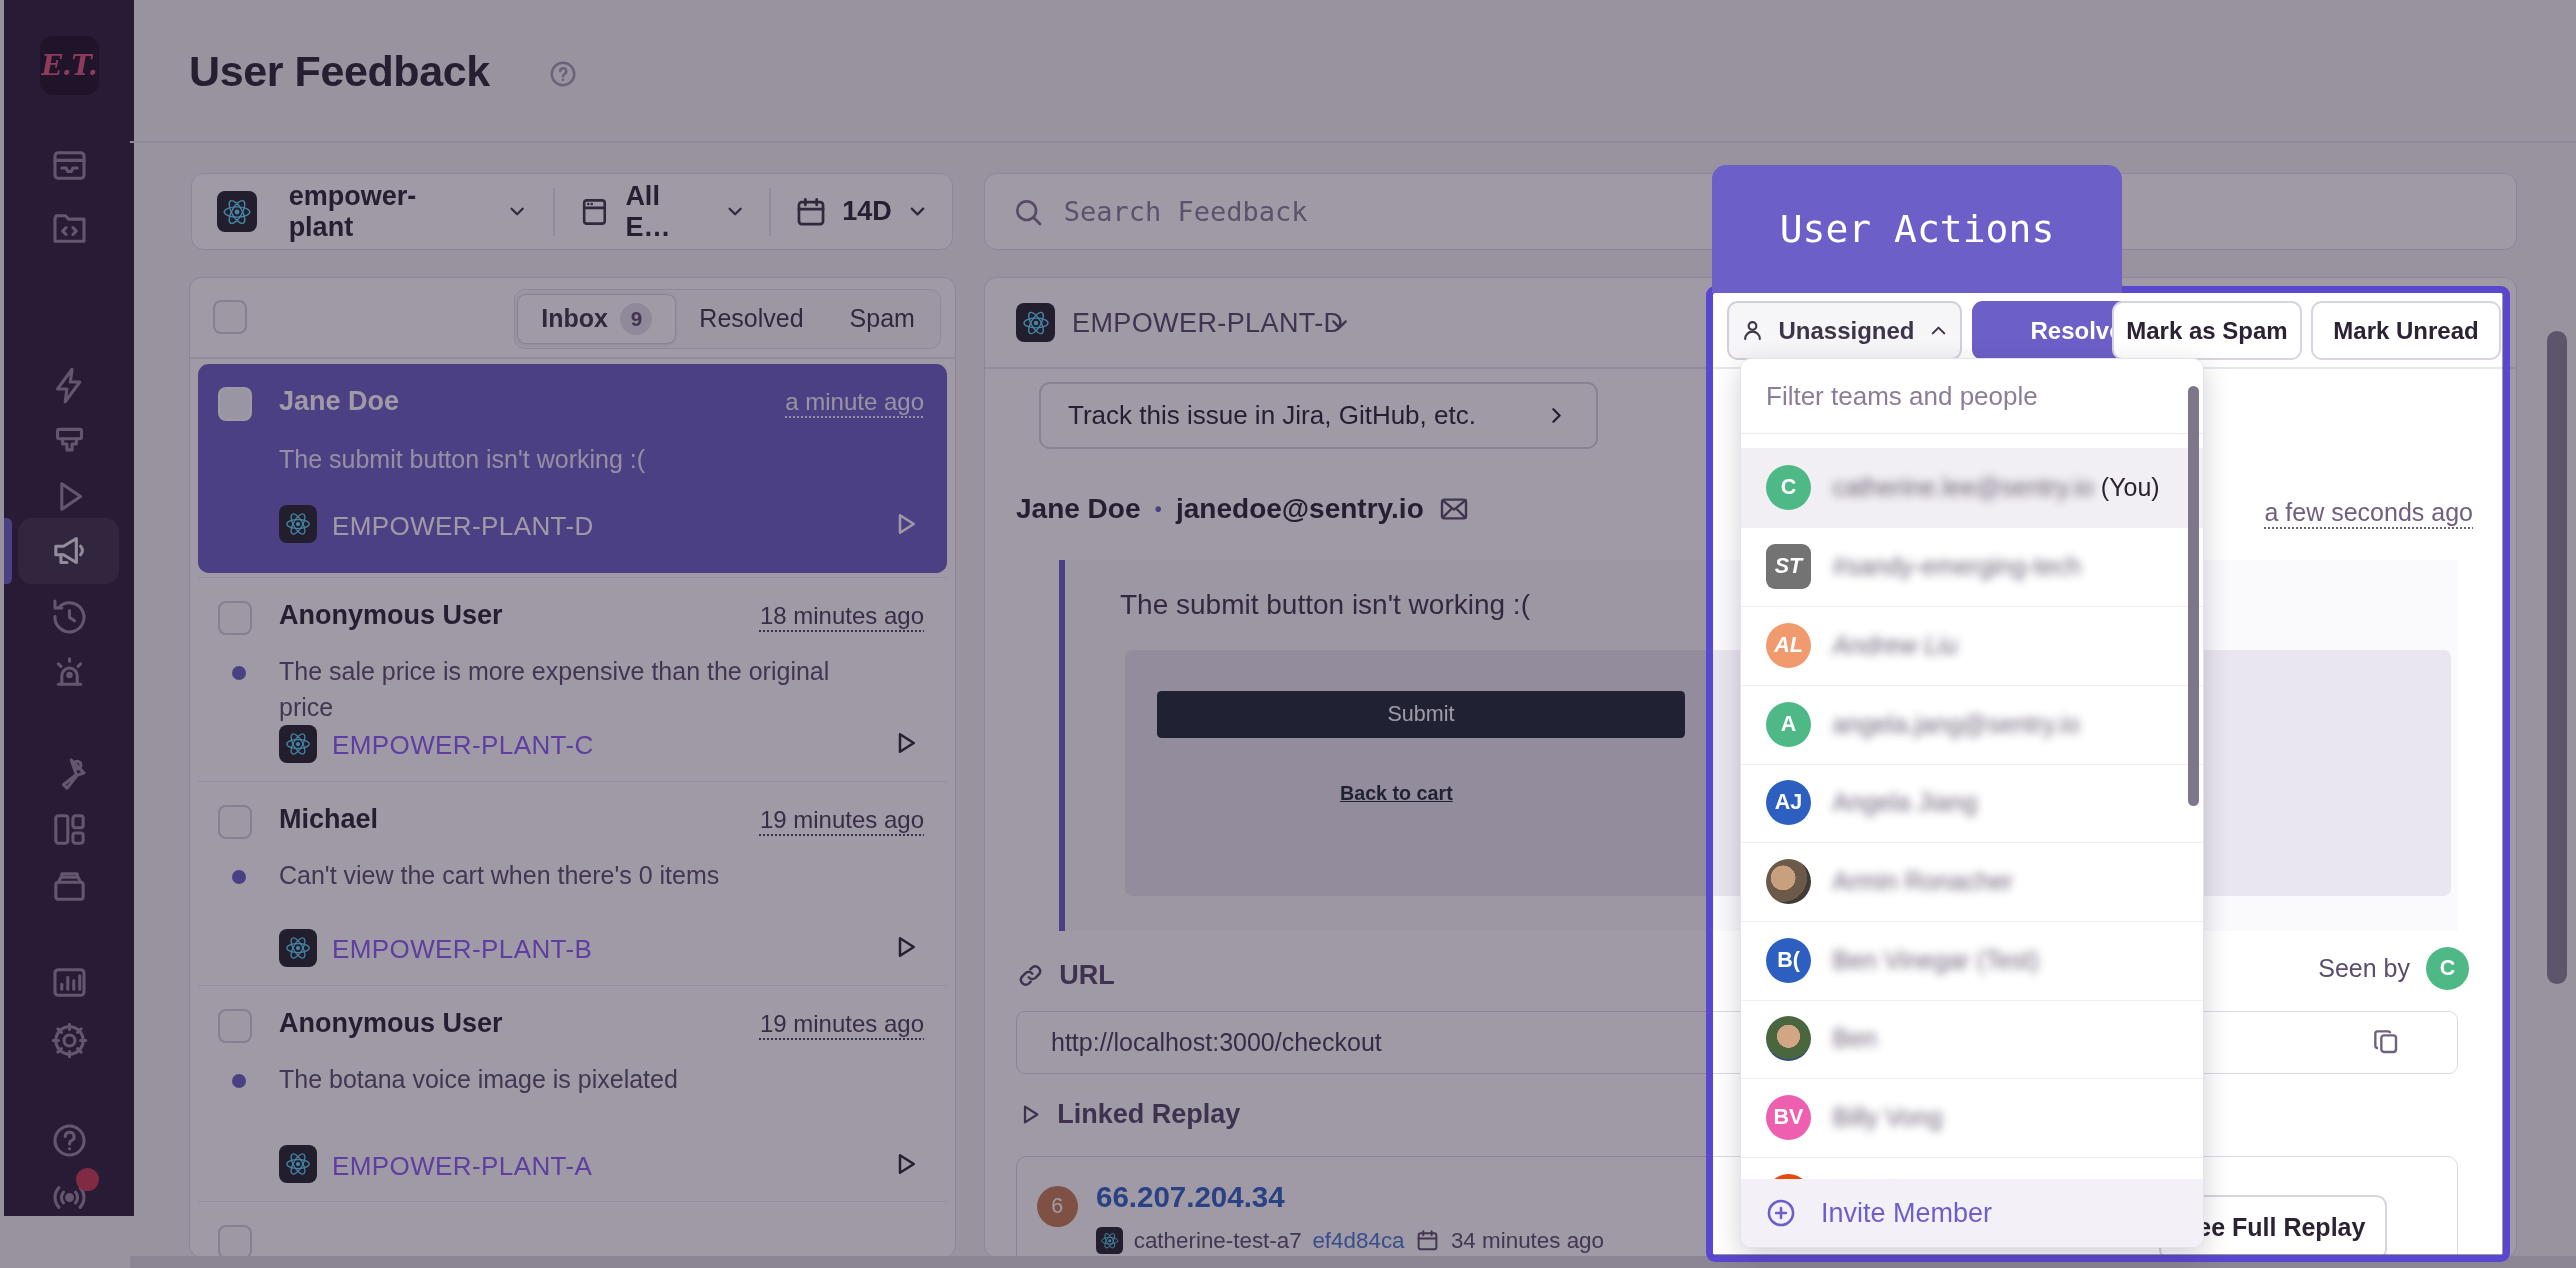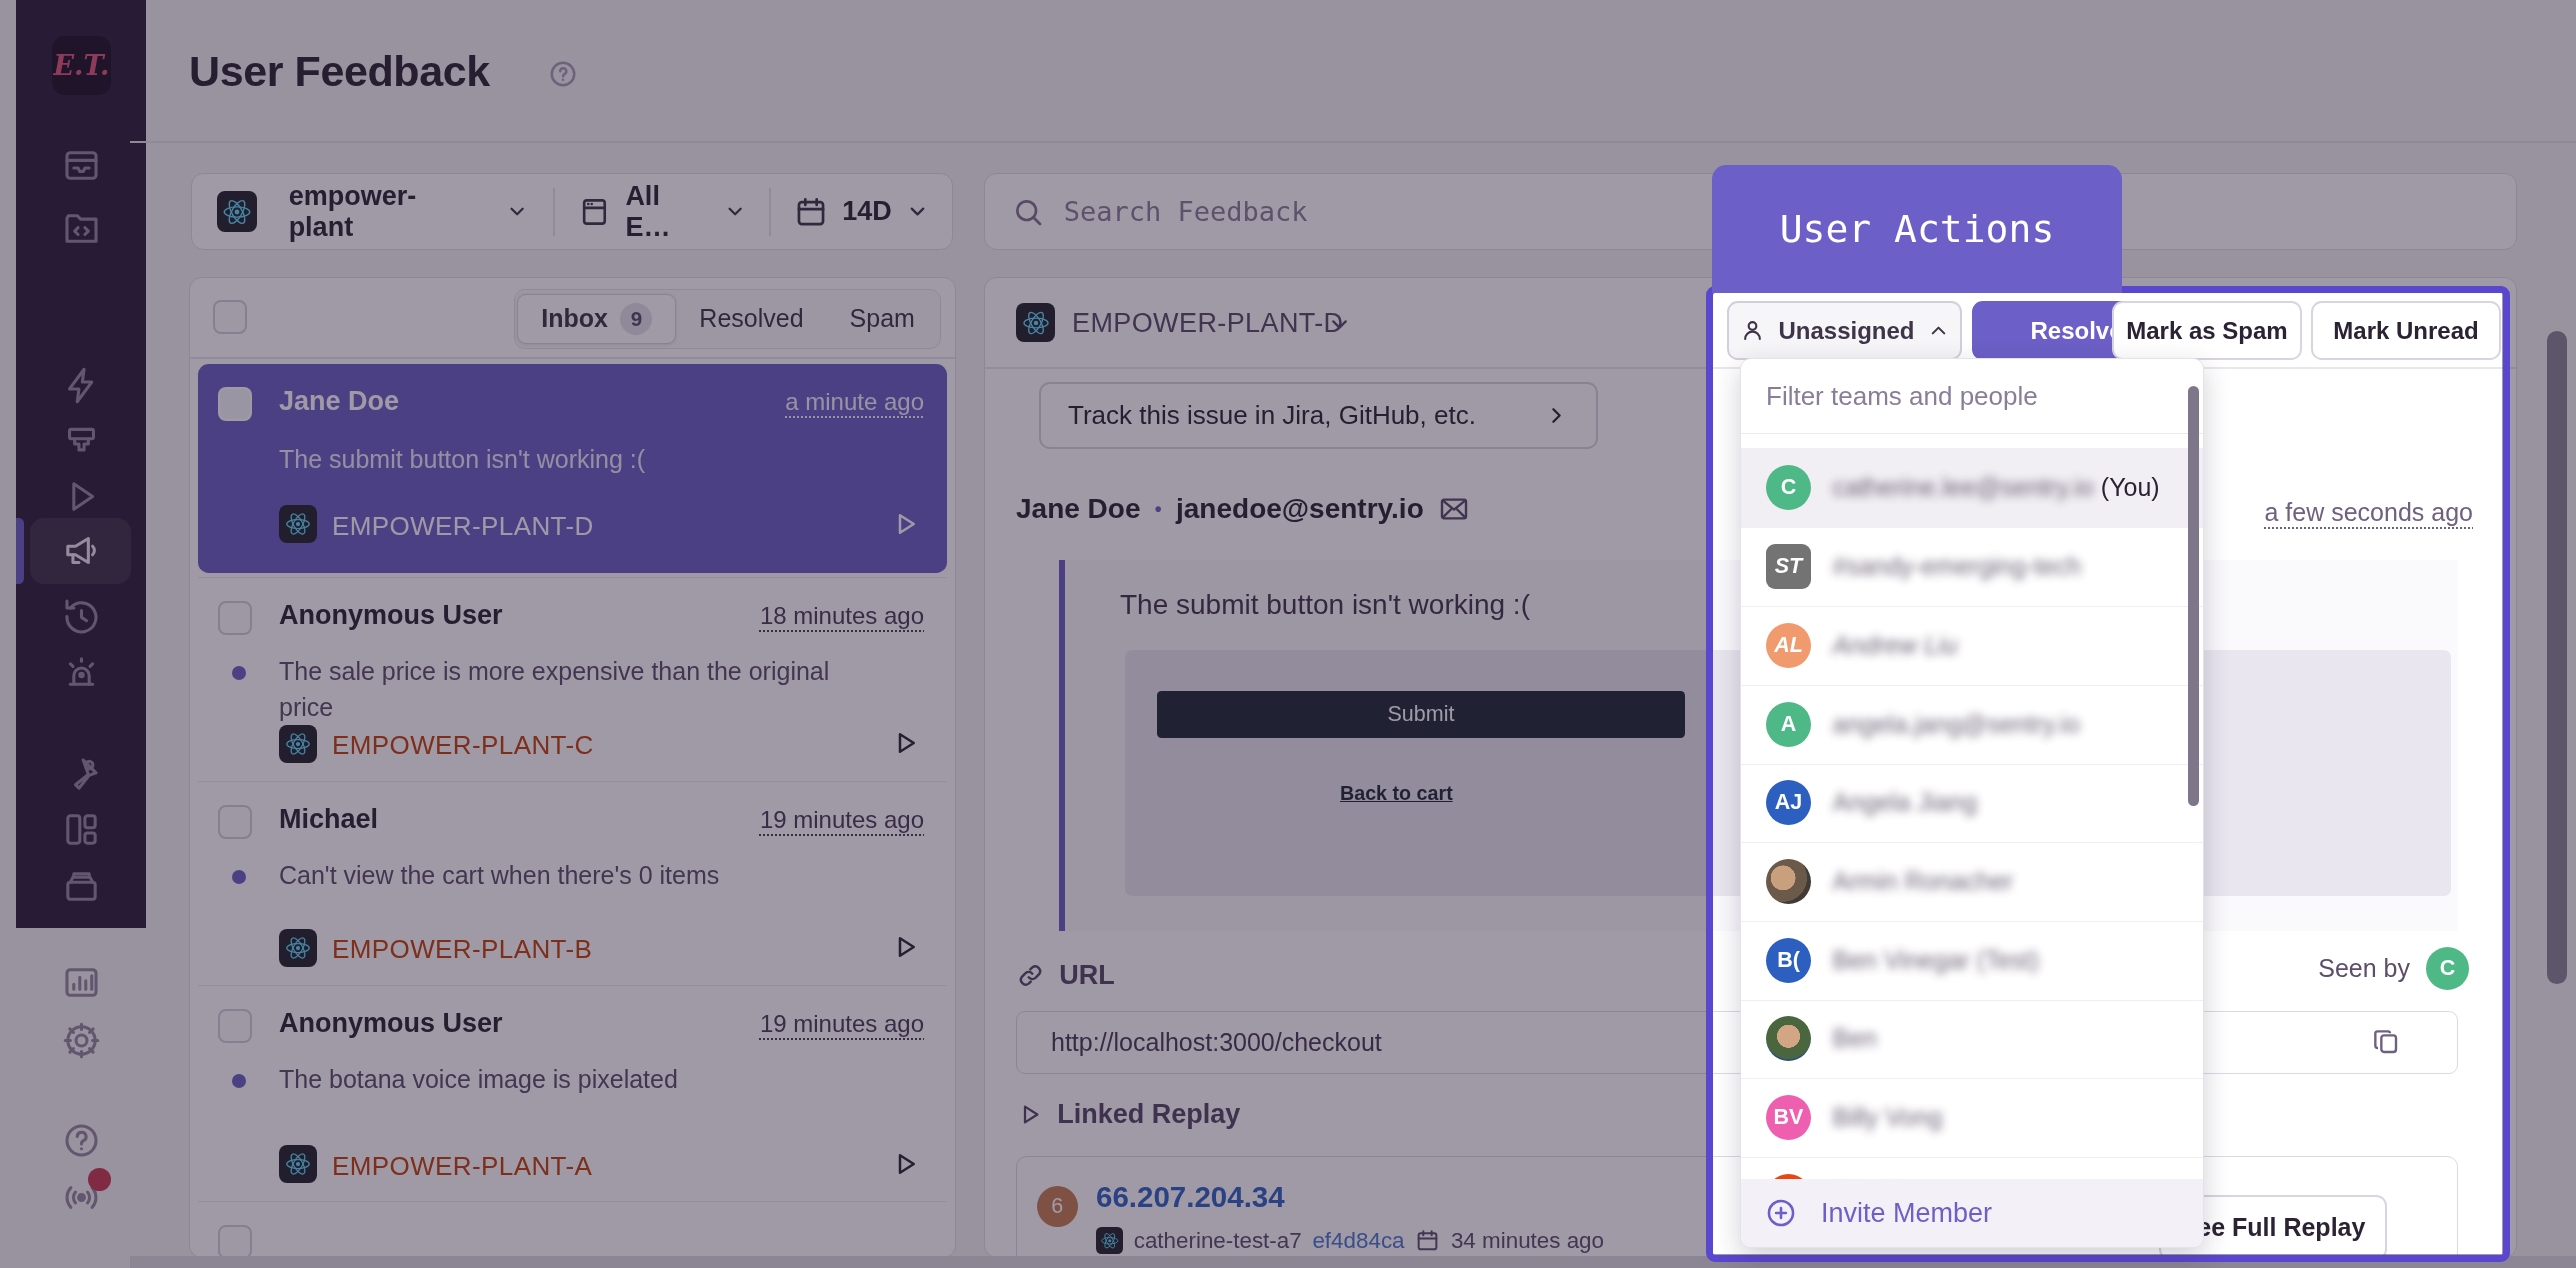--- a/index.html
+++ b/index.html
@@ -1,21 +1,21 @@
 <!DOCTYPE html>
 <html style="font-size:14.3px"><head>
 <meta charset="utf-8">
 <style>
   html,body{margin:0;padding:0;background:#1b1426;}
   #stage{position:relative;width:2576px;height:1268px;overflow:hidden;
          font-family:"Liberation Sans",sans-serif;background:#F4F2F7;color:#2B2233;}
   .abs{position:absolute;}
   svg{display:block;}
   
-  #sidebar{left:16px;top:0;width:130px;height:928px;background:#2B1D38;}
+  #sidebar{left:4px;top:0;width:130px;height:1216px;background:#2B1D38;}
   .side-icon{left:45px;width:41px;height:41px;color:#94869F;}
   .side-icon svg{width:41px;height:41px;}
   .side-active-bg{left:14.3px;width:101px;height:66px;background:rgba(255,255,255,.09);border-radius:14.3px;}
   .side-active-bar{left:0;width:8px;height:66px;background:#6C5FC7;border-radius:0 5.4px 5.4px 0;}
   
   .page-title{font-size:43px;font-weight:700;letter-spacing:-0.4px;color:#2B2233;}
   
   .panel{background:#FFFFFF;border:1.8px solid #E0DCE5;border-radius:12.5px;}
   .pillbar{display:flex;align-items:center;}
   .divider-v{width:1.8px;background:#E7E3EC;height:48px;}
@@ -27,21 +27,21 @@
   
   .seg{background:#FBFAFC;border:1.8px solid #E3DFE8;border-radius:10.7px;display:flex;align-items:center;}
   .seg .tab{font-size:25px;font-weight:700;color:#3E3548;padding:0 23px;display:flex;align-items:center;height:48px;}
   .seg .tab.active{background:#fff;border:1.8px solid #D9D4DF;border-radius:9px;box-shadow:0 0.9px 3.6px rgba(40,30,60,.12);}
   .badge{margin-left:12.5px;width:32px;height:32px;border-radius:50%;background:#E4E0E9;color:#584A68;
          font-size:20.6px;font-weight:700;display:flex;align-items:center;justify-content:center;}
   
   .fb-name{font-size:27px;font-weight:700;color:#2B2233;}
   .fb-time{font-size:24px;color:#4A3B57;text-decoration:underline dotted 1.8px;text-underline-offset:6.3px;}
   .fb-msg{font-size:25px;color:#5C4D6B;line-height:36px;}
-  .fb-proj{font-size:26px;color:#c2410c;letter-spacing:0.4px;}
+  .fb-proj{font-size:26px;color:#8b5cf6;letter-spacing:0.4px;}
   .unread-dot{width:14.3px;height:14.3px;border-radius:50%;background:#6C5FC7;}
   .play-ic{color:#2B2233;}
   .sel .fb-name,.sel .fb-proj{color:#FFFFFF;}
   .sel .fb-time{color:rgba(255,255,255,.92);}
   .sel .fb-msg{color:rgba(255,255,255,.88);}
   .sel .play-ic{color:#fff;}
   
   .btn{display:flex;align-items:center;justify-content:center;background:#fff;border:2.2px solid #D9D4DF;
        border-radius:10.7px;font-size:24px;font-weight:700;color:#2B2233;}
   .btn.purple{background:#6C5FC7;border-color:#6C5FC7;color:#fff;padding-left:40px;}

